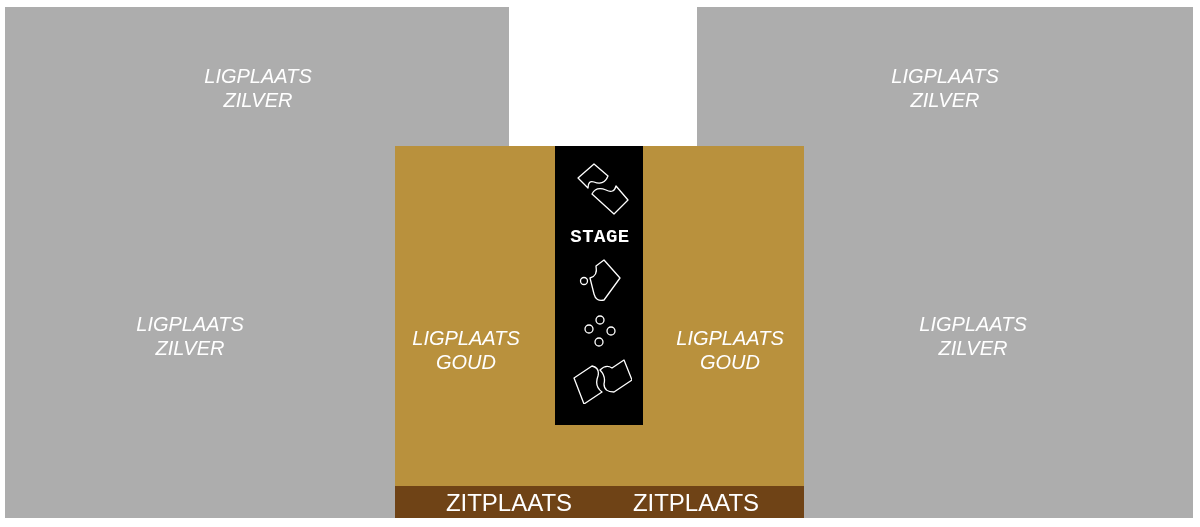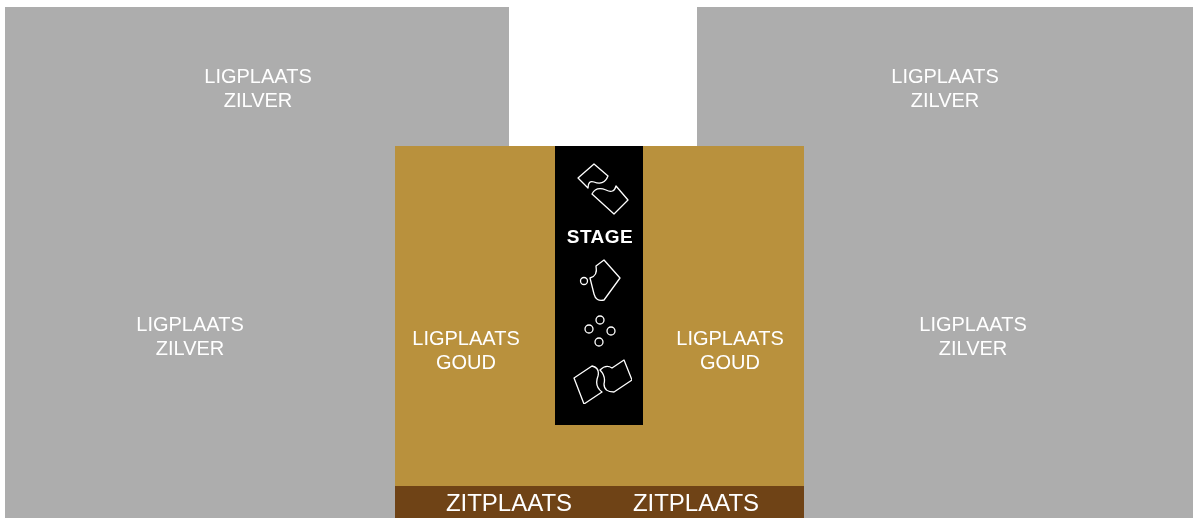--- a/index.html
+++ b/index.html
@@ -2,22 +2,22 @@
 <html><head>
 <meta charset="utf-8">
 <style>
   html, body { margin:0; padding:0; background:#ffffff; }
   body { width:1200px; height:527px; position:relative; overflow:hidden; font-family:"Liberation Sans", sans-serif; }
   .zone { position:absolute; }
   .gray { background:#adadad; }
   .gold { background:#b9913d; }
   .brown { background:#6f4316; }
   .stage { background:#000000; }
-  .label { position:absolute; color:#ffffff; font-size:20px; line-height:24px; text-align:center; white-space:pre-line; transform:translate(-50%,-50%); }
-  .stage-label { position:absolute; color:#ffffff; font-size:19px; font-weight:bold; transform:translate(-50%,-50%); letter-spacing:0.5px; }
+  .label { position:absolute; color:#ffffff; font-size:20px; line-height:24px; text-align:center; white-space:pre-line; transform:translate(-50%,-50%);font-style:italic; }
+  .stage-label { position:absolute; color:#ffffff; font-size:19px; font-weight:bold; transform:translate(-50%,-50%); letter-spacing:0.5px;font-family:Liberation Mono, monospace; }
   .zit { position:absolute; color:#ffffff; font-size:24px; transform:translate(-50%,-50%); }
   svg.icon { position:absolute; }
 </style>
 </head>
 <body>
 
 <div class="zone gray" style="left:5px;top:7px;width:504px;height:511px;"></div>
 <div class="zone gray" style="left:697px;top:7px;width:496px;height:511px;"></div>
 
 <div class="zone gray" style="left:395px;top:146px;width:410px;height:372px;"></div>

